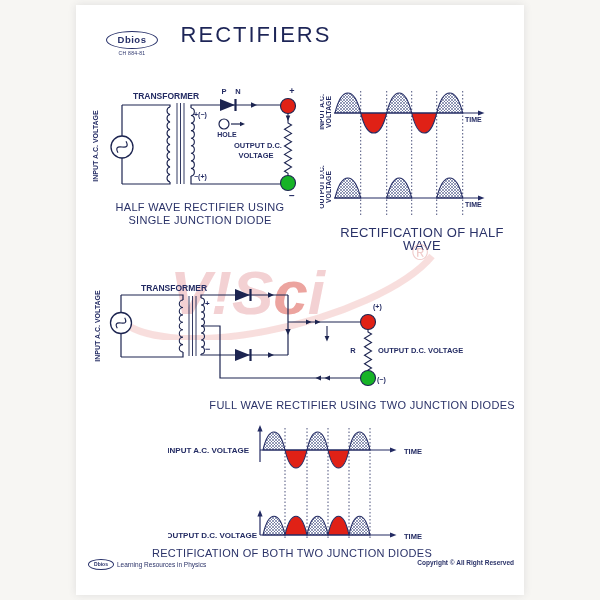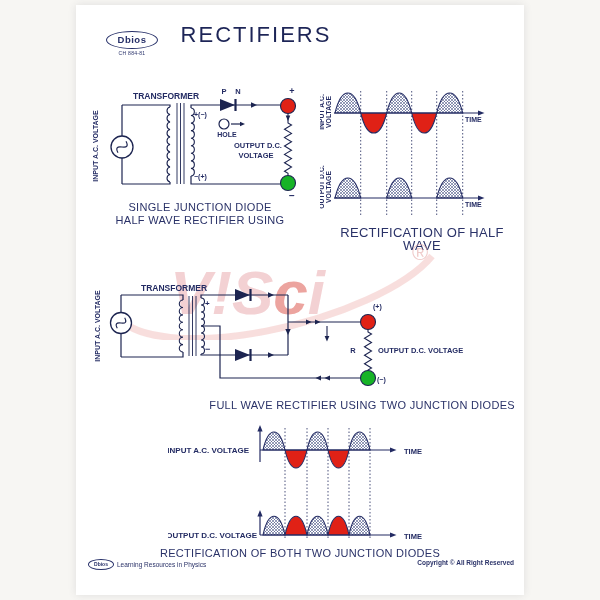--- a/index.html
+++ b/index.html
@@ -26,21 +26,21 @@
     border:1.6px solid #273069;border-radius:50%;
     font-size:9.5px;font-weight:bold;color:#273069;letter-spacing:.5px;
   }
   .logo .code{font-size:5px;color:#273069;margin-top:1px;letter-spacing:.3px;}
   .caption{
     text-align:center;color:#2a3268;font-size:11px;letter-spacing:.3px;line-height:12.5px;
   }
   .cap-hw{left:85px;top:201px;width:230px;}
   .cap-hww{left:322px;top:227px;width:200px;font-size:13px;}
   .cap-fw{left:85px;top:399px;width:430px;text-align:right;}
-  .cap-fww{left:85px;top:547px;width:430px;}
+  .cap-fww{left:77px;top:547px;width:430px;}
   .footer-left{
     left:88px;top:559px;display:flex;align-items:center;gap:3px;
   }
   .footer-left .pill{
     width:24px;height:9px;line-height:8px;border:1px solid #273069;border-radius:50%;
     font-size:5px;font-weight:bold;color:#273069;text-align:center;
   }
   .footer-left .txt{font-size:6.5px;color:#2a3268;}
   .footer-right{
     left:380px;top:559px;width:134px;text-align:right;
@@ -113,22 +113,22 @@
   <text class="lbl" font-size="7.5" text-anchor="middle" x="153" y="11">N</text>
   <text class="lbl" font-size="7" x="109" y="34">+(−)</text>
   <text class="lbl" font-size="7" x="109" y="96">−(+)</text>
   <text class="lbl" font-size="7" text-anchor="middle" x="142" y="54">HOLE</text>
   <text class="lbl" font-size="7.5" text-anchor="middle" x="173" y="65">OUTPUT D.C.</text>
   <text class="lbl" font-size="7.5" text-anchor="middle" x="171" y="75">VOLTAGE</text>
   <text class="lbl" font-size="9" text-anchor="middle" x="207" y="11">+</text>
   <text class="lbl" font-size="10" text-anchor="middle" x="207" y="116">−</text>
 </svg>
 <div class="abs caption cap-hw">
+  <div>HALF WAVE RECTIFIER USING</div>
   <div>SINGLE JUNCTION DIODE</div>
-  <div>HALF WAVE RECTIFIER USING</div>
 </div>
 
 <svg class="abs" style="left:320px;top:82px;z-index:2;" width="195" height="145" viewBox="0 0 195 145">
   <defs>
     <pattern id="hx" width="3" height="3" patternUnits="userSpaceOnUse">
       <path d="M0,3 L3,0 M0,0 L3,3" stroke="#3a477c" stroke-width="0.55"></path>
     </pattern>
   </defs>
 
   <g stroke="#39406e" stroke-width="0.9" stroke-dasharray="1.5,2">

